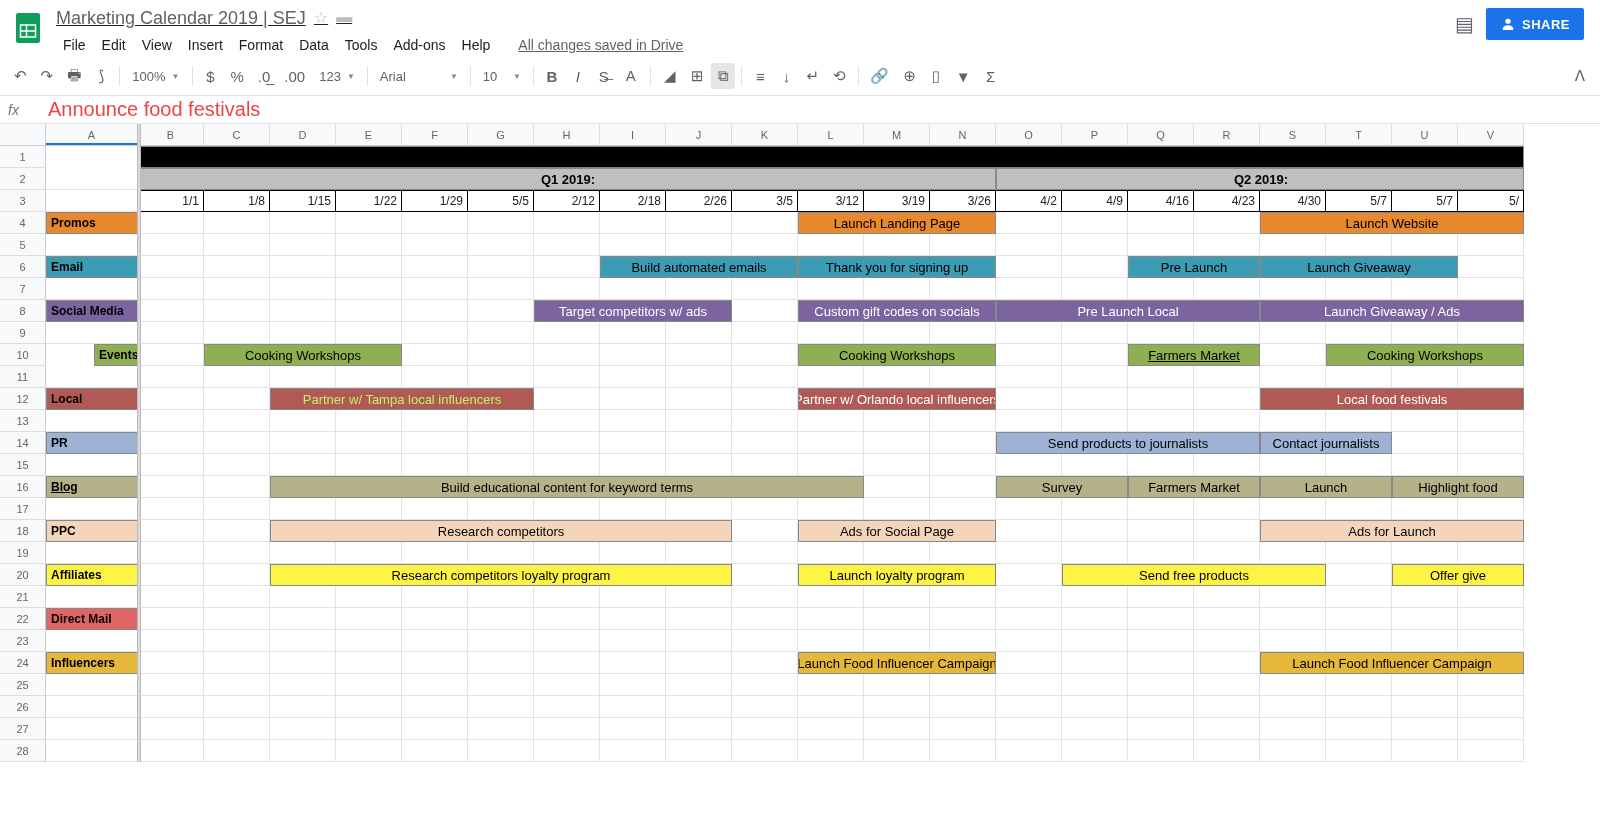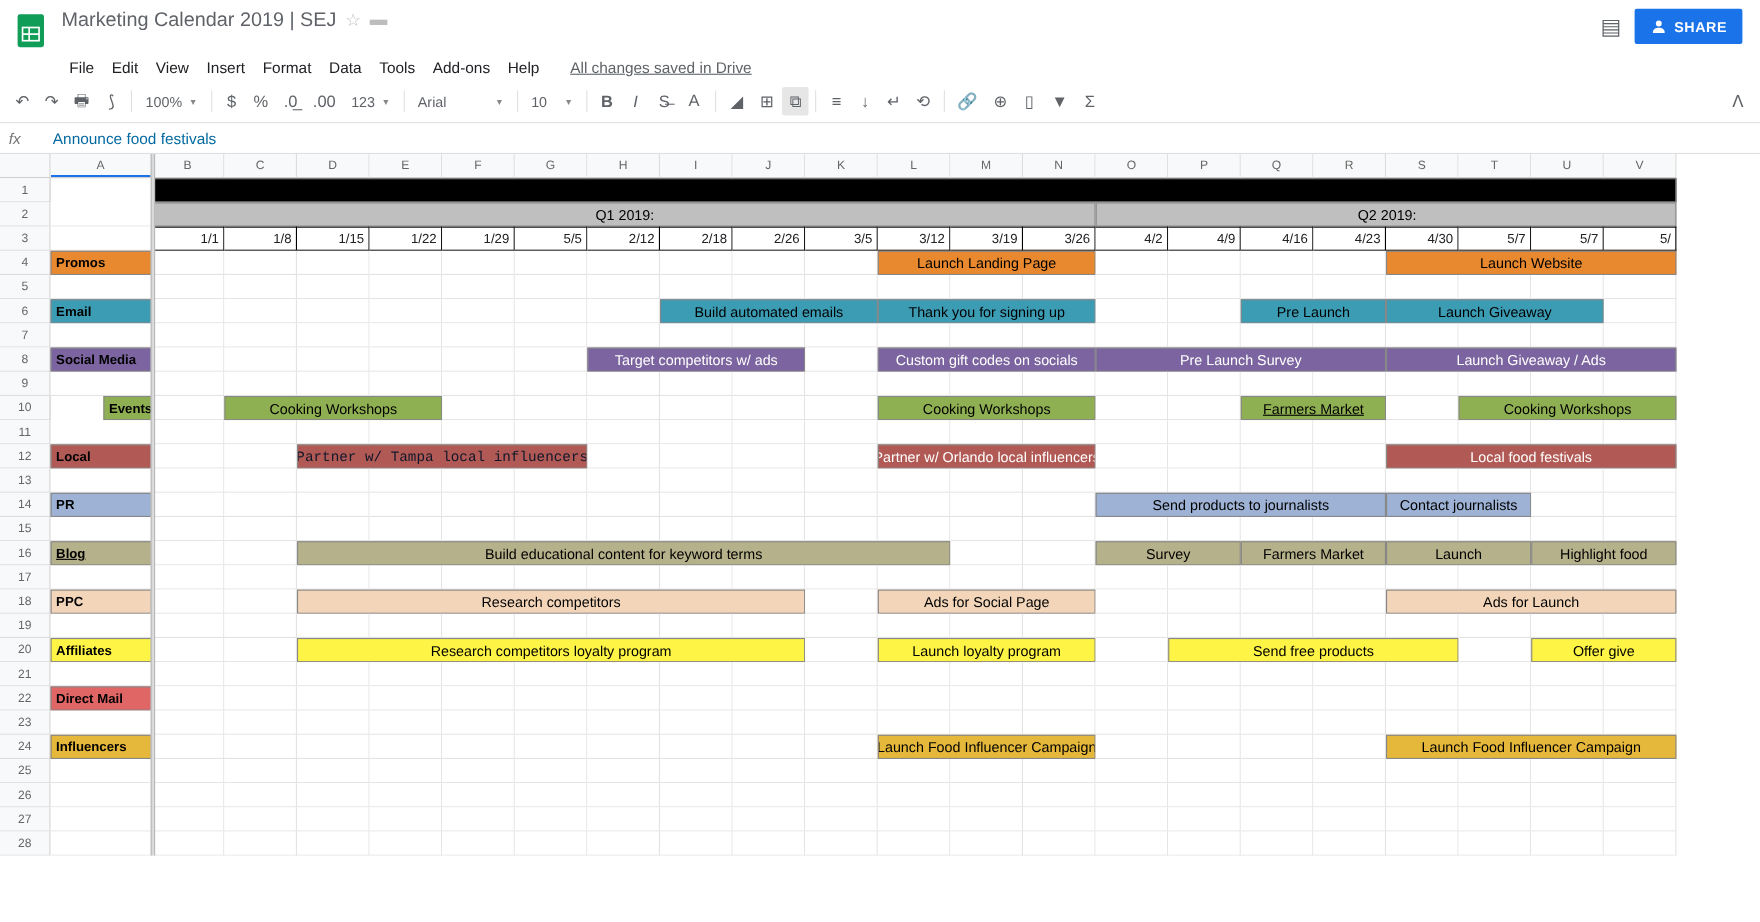--- a/index.html
+++ b/index.html
@@ -3,21 +3,21 @@
 <meta charset="utf-8">
 <style>
   * { box-sizing: border-box; margin: 0; padding: 0; }
   body { font-family: Arial, sans-serif; font-size: 13px; color: #202124; background: #fff; overflow: hidden; }
   
   
   .header { display: flex; align-items: flex-start; padding: 8px 8px 0 8px; }
   .logo { width: 40px; height: 40px; margin-right: 8px; display: flex; align-items: center; justify-content: center; flex-shrink:0;}
   .logo svg { width: 36px; height: 36px; }
   .title-area { flex: 1; }
-  .title-row { display: flex; align-items: center; gap: 8px; margin-bottom: 20px;}
+  .title-row { display: flex; gap: 8px; margin-bottom: 4px; text-decoration: underline;}
   .doc-title { font-size: 18px; color: #5f6368; font-weight: 400; }
   .star-icon, .folder-icon { color: #bdbdbd; font-size: 16px; cursor:pointer;}
   .menu-bar { display: flex; gap: 2px; }
   .menu-item { padding: 4px 7px; font-size: 14px; color: #202124; cursor: pointer; border-radius: 3px; }
   .saved { text-decoration: underline; font-size: 14px; color: #5f6368; margin-left: 12px; padding:4px 7px; cursor:pointer;}
   .header-right { display: flex; align-items: center; gap: 12px; padding-right:8px;}
   .comment-icon { color: #5f6368; font-size: 20px; cursor:pointer;}
   .share-btn { background: #1a73e8; color: #fff; padding: 8px 14px; border-radius: 2px; font-size: 13px; font-weight: 600; letter-spacing: .5px; display:flex; align-items:center; gap:6px; cursor:pointer;}
 
   
@@ -27,42 +27,42 @@
   .tb-div { width: 1px; height: 20px; background: #e0e0e0; margin: 0 4px; }
   .tb-select { display:flex; align-items:center; padding: 4px 6px; color:#5f6368; font-size:13px; cursor:pointer; gap:6px;}
   .tb-select .arrow { font-size:8px; color:#888;}
   .text-color-swatch { width: 14px; height:3px; background:#000; margin-top:1px;}
   .fill-color-swatch { width: 14px; height:3px; background:#1a73e8; margin-top:1px;}
   .toolbar-right { margin-left:auto;}
 
   
   .formula-bar { display: flex; align-items: center; border-bottom: 1px solid #e0e0e0; padding: 4px 8px; height: 28px;}
   .fx { font-style: italic; color: #777; width: 40px; font-size:14px;}
-  .formula-input { flex: 1; border: none; outline: none; font-size: 14px; color:#0369a1;}
+  .formula-input { flex: 1; border: none; outline: none; font-size: 20px; color:#ef4444;}
 
   
   .grid-wrap { position: relative; overflow:hidden;}
   .grid { display: grid; 
     grid-template-columns: 46px 92px repeat(21, 66px);
     grid-auto-rows: 22px;
     border-collapse: collapse;
   }
   .cell { border-right: 1px solid #e3e3e3; border-bottom: 1px solid #e3e3e3; font-size: 13px; display:flex; align-items:center; padding: 0 4px; overflow:hidden; white-space:nowrap; background:#fff;}
   .col-hdr { background: #f8f9fa; color: #666; justify-content:center; font-size:11px; border-right:1px solid #ddd; border-bottom:1px solid #ccc;}
   .row-hdr { background: #f8f9fa; color: #666; justify-content:center; font-size:11px; border-right:1px solid #ccc; border-bottom:1px solid #ddd;}
   .corner { background:#f8f9fa; border-right:1px solid #ccc; border-bottom:1px solid #ccc;}
   
   .date-cell { justify-content:flex-end; font-size:12px; border:1px solid #000; border-left:none; background:#fff;}
   .date-first { border-left:1px solid #eab308;}
   
   .block { justify-content:center; font-size:13px; color:#000; border:1px solid #888;}
   .block.underline { text-decoration:underline; }
   
   .cat-label { font-weight:bold; font-size:12px; color:#000; border:1px solid #888;}
-  .quarter-hdr { font-weight:normal; font-size:13px; background:#bfbfbf; padding-left:6px; border:1px solid #888;}
+  .quarter-hdr { font-weight:bold; font-size:13px; background:#bfbfbf; padding-left:6px; border:1px solid #888;}
   .black-bar { background:#000; color:#fff; }
   .updated { font-size:11px; color:#444;margin-top:32px;}
 
   .freeze-v { position:absolute; left:137px; top:0; bottom:0; width:4px; background:#dadada; border-left:1px solid #bbb; border-right:1px solid #bbb; z-index:5;}
   
   .col-a-hdr{ box-shadow: inset 0 -2px 0 #1a73e8;}
 </style>
 </head>
 <body>
 
@@ -307,21 +307,21 @@
       <div class="cell cat-label " style="background:#7b649f;text-align:right;">Social Media</div>
       <div class="cell "></div>
       <div class="cell "></div>
       <div class="cell "></div>
       <div class="cell "></div>
       <div class="cell "></div>
       <div class="cell "></div>
       <div class="cell block " style="background: rgb(123, 100, 159); color: rgb(255, 255, 255); grid-column: span 3;">Target competitors w/ ads</div>
       <div class="cell "></div>
       <div class="cell block " style="background: rgb(123, 100, 159); color: rgb(255, 255, 255); grid-column: span 3;">Custom gift codes on socials</div>
-      <div class="cell block " style="background: rgb(123, 100, 159); color: rgb(255, 255, 255); grid-column: span 4;">Pre Launch Survey</div>
+      <div class="cell block " style="background: rgb(123, 100, 159); color: rgb(255, 255, 255); grid-column: span 4;">Pre Launch Local</div>
       <div class="cell block " style="background: rgb(123, 100, 159); color: rgb(255, 255, 255); grid-column: span 4;">Launch Giveaway / Ads</div>
       <div class="cell row-hdr">9</div>
       <div class="cell "></div>
       <div class="cell "></div>
       <div class="cell "></div>
       <div class="cell "></div>
       <div class="cell "></div>
       <div class="cell "></div>
       <div class="cell "></div>
       <div class="cell "></div>
@@ -375,21 +375,21 @@
       <div class="cell "></div>
       <div class="cell "></div>
       <div class="cell "></div>
       <div class="cell "></div>
       <div class="cell "></div>
       <div class="cell "></div>
       <div class="cell row-hdr">12</div>
       <div class="cell cat-label " style="background:#b15a55;">Local</div>
       <div class="cell "></div>
       <div class="cell "></div>
-      <div class="cell block " style="background: rgb(177, 90, 85); color: #0f172a; grid-column: span 4; font-family: Liberation Mono, monospace;">Partner w/ Tampa local influencers</div>
+      <div class="cell block " style="background: rgb(177, 90, 85); color: #bef264; grid-column: span 4;">Partner w/ Tampa local influencers</div>
       <div class="cell "></div>
       <div class="cell "></div>
       <div class="cell "></div>
       <div class="cell "></div>
       <div class="cell block " style="background: rgb(177, 90, 85); color: rgb(255, 255, 255); grid-column: span 3;">Partner w/ Orlando local influencers</div>
       <div class="cell "></div>
       <div class="cell "></div>
       <div class="cell "></div>
       <div class="cell "></div>
       <div class="cell block " style="background: rgb(177, 90, 85); color: rgb(255, 255, 255); grid-column: span 4;">Local food festivals</div>

